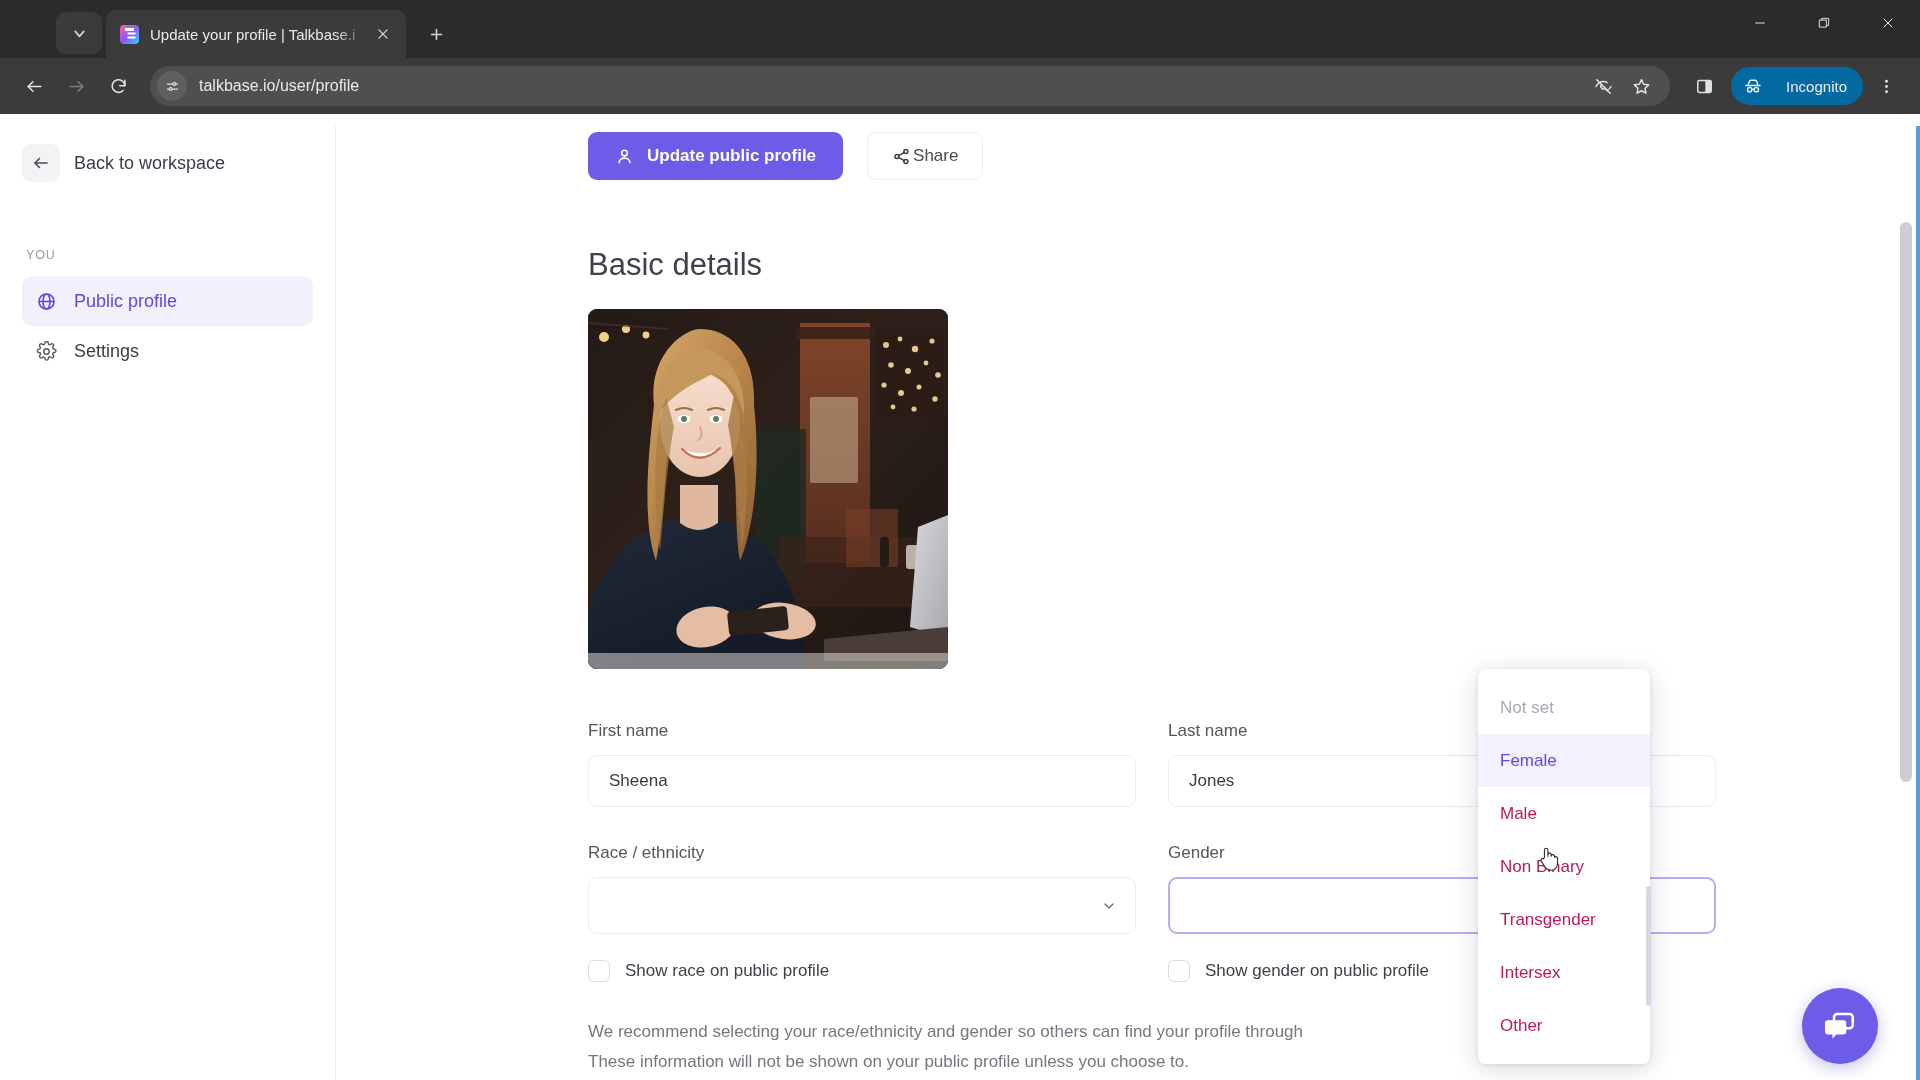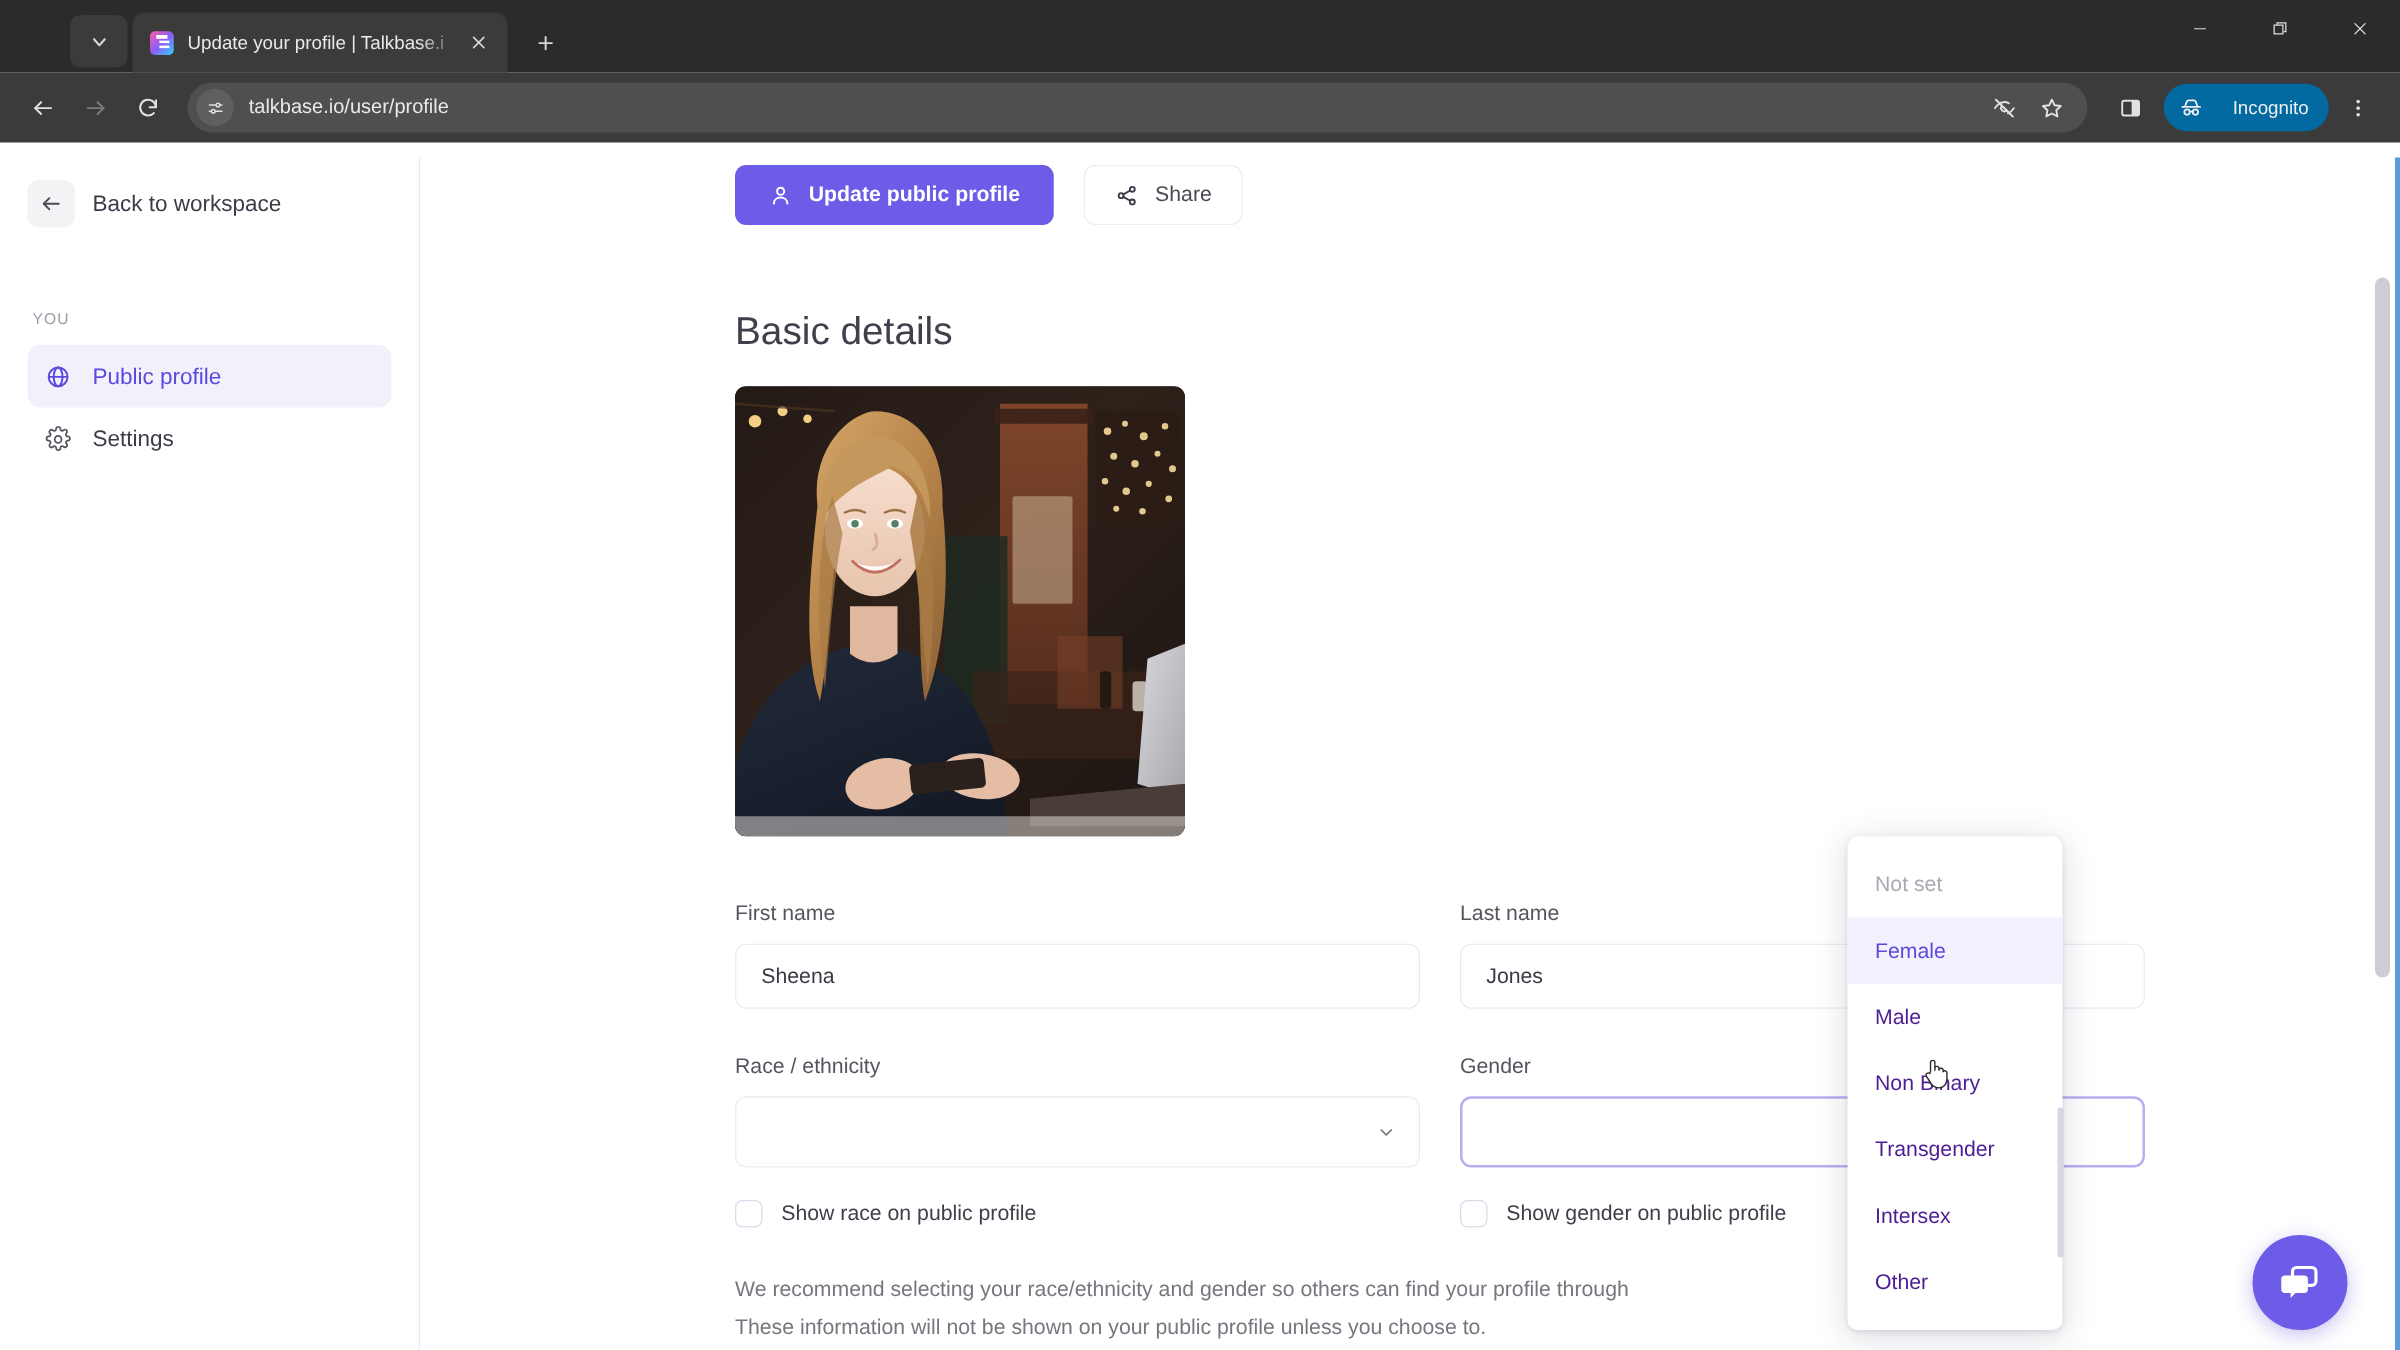--- a/index.html
+++ b/index.html
@@ -257,21 +257,21 @@
     font-family: inherit;
   }
   .btn-primary svg { width: 19px; height: 19px; }
   .btn-ghost {
     height: 48px;
     background: #fff;
     color: #4a4a55;
     border: 1px solid #eeedf3;
     border-radius: 9px;
     display: flex; align-items: center;
-    gap: 13px;
+    gap: 2px;
     padding: 0 24px;
     font-size: 17px;
     cursor: pointer;
     font-family: inherit;
   }
   .btn-ghost svg { width: 19px; height: 19px; }
 
   .h-basic {
     font-size: 31px;
     color: #40404c;
@@ -364,21 +364,21 @@
     border-radius: 8px;
     box-shadow: 0 5px 26px rgba(40,35,80,0.17), 0 1px 4px rgba(40,35,80,0.10);
     padding: 12px 0;
     z-index: 40;
   }
   .dd-item {
     height: 53px;
     display: flex; align-items: center;
     padding: 0 22px;
     font-size: 17px;
-    color: #4c1d95;
+    color: #be185d;
     cursor: pointer;
     white-space: nowrap;
   }
   .dd-item.muted { color: #a9a8b4; }
   .dd-item.hl { background: #f3f1fd; color: #5b4ae0; }
 
   .cursor-hand {
     position: absolute;
     left: 1538px;
     top: 719px;

